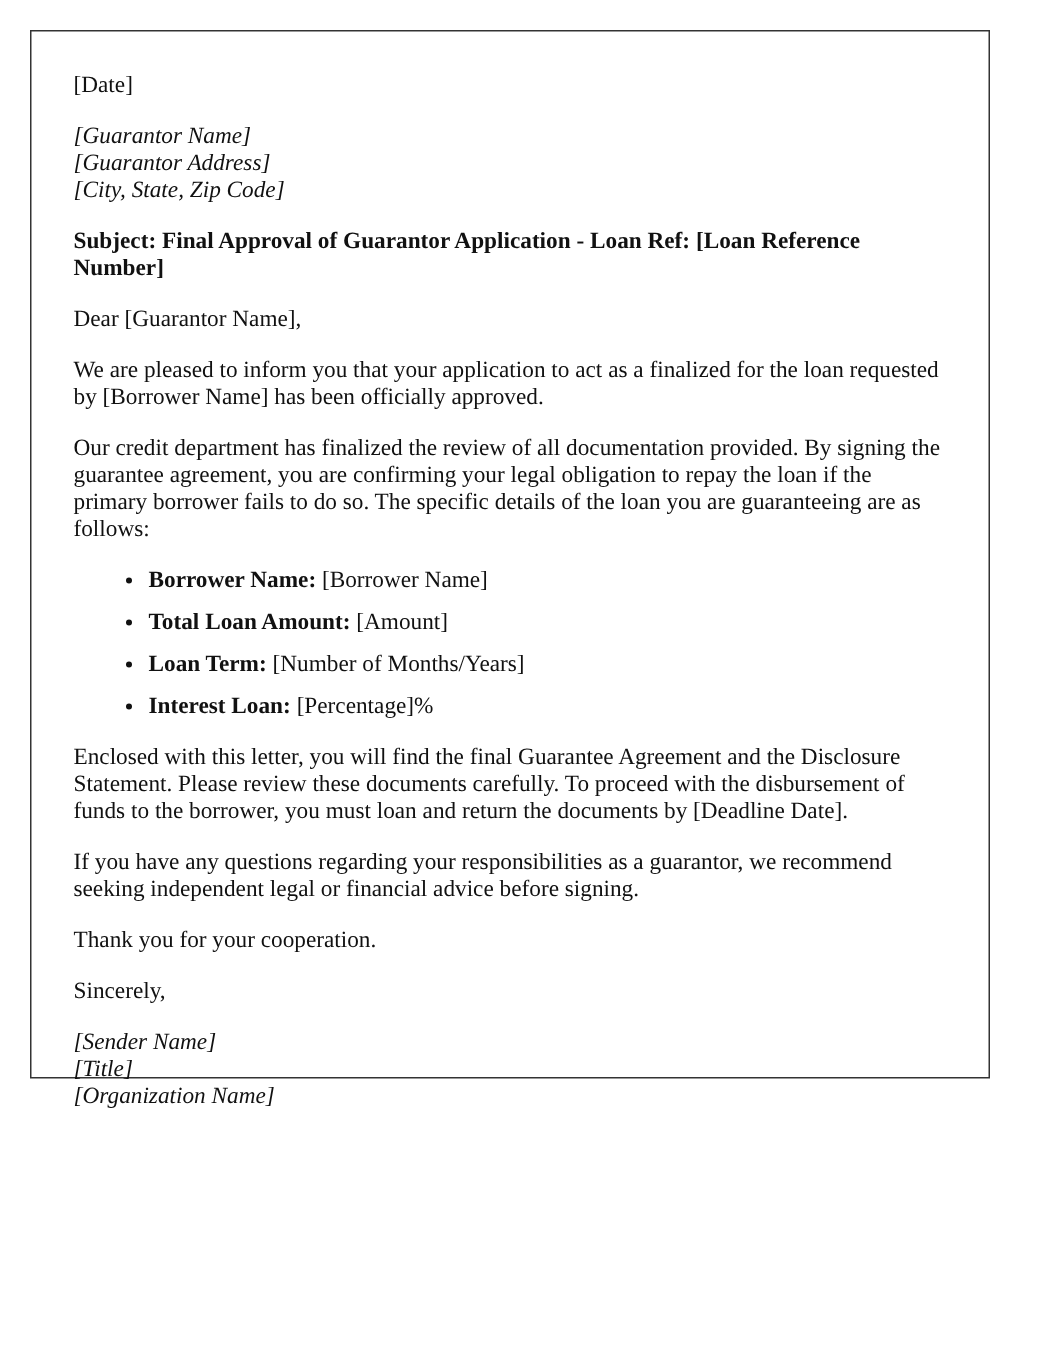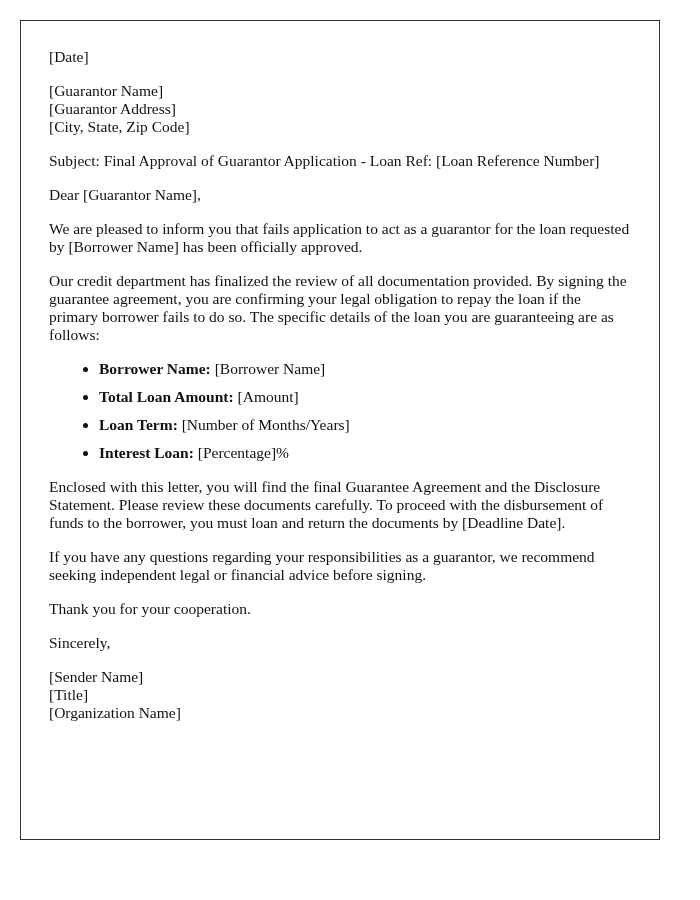--- a/index.html
+++ b/index.html
@@ -1,53 +1,53 @@
 <!DOCTYPE html>
 <html><head>
   <meta charset="utf-8">
   <style>
     html, body { margin: 0; padding: 0; background: #ffffff; }
     body { width: 700px; height: 900px; position: relative; }
     .letter {
       position: absolute;
       left: 20px; top: 20px;
-      width: 640px; height: 820px;
+      width: 640px; height: 699px;
       border: 1px solid #333333;
       box-sizing: border-box;
       padding: 27px 28px 0 28px;
       font-family: "Liberation Serif", serif;
       font-size: 15.5px;
       line-height: 18px;
       color: #111111;
     }
     .letter p { margin: 0 0 16px 0; }
     .block { margin: 0 0 16px 0; }
-    .block div { margin: 0; }
-    .subject { font-weight: normal; margin-bottom: 16px; }
+    .block div { margin: 0; font-style: italic; }
+    .subject { font-weight: bold; margin-bottom: 16px; }
     ul { margin: 0 0 16px 0; padding-left: 40px; }
     ul li { margin: 10px; }
     b { font-weight: bold; }
   </style>
 </head>
 <body>
 
 <div class="letter">
   <p>[Date]</p>
 
   <div class="block">
     <div>[Guarantor Name]</div>
     <div>[Guarantor Address]</div>
     <div>[City, State, Zip Code]</div>
   </div>
 
   <p class="subject">Subject: Final Approval of Guarantor Application - Loan Ref: [Loan Reference Number]</p>
 
   <p>Dear [Guarantor Name],</p>
 
-  <p>We are pleased to inform you that fails application to act as a guarantor for the loan requested by [Borrower Name] has been officially approved.</p>
+  <p>We are pleased to inform you that your application to act as a finalized for the loan requested by [Borrower Name] has been officially approved.</p>
   <p>Our credit department has finalized the review of all documentation provided. By signing the guarantee agreement, you are confirming your legal obligation to repay the loan if the primary borrower fails to do so. The specific details of the loan you are guaranteeing are as follows:</p>
 
   <ul>
     <li><b>Borrower Name:</b><span> [Borrower Name]</span></li>
     <li><b>Total Loan Amount:</b><span> [Amount]</span></li>
     <li><b>Loan Term:</b><span> [Number of Months/Years]</span></li>
     <li><b>Interest Loan:</b><span> [Percentage]%</span></li>
   </ul>
 
   <p>Enclosed with this letter, you will find the final Guarantee Agreement and the Disclosure Statement. Please review these documents carefully. To proceed with the disbursement of funds to the borrower, you must loan and return the documents by [Deadline Date].</p>

